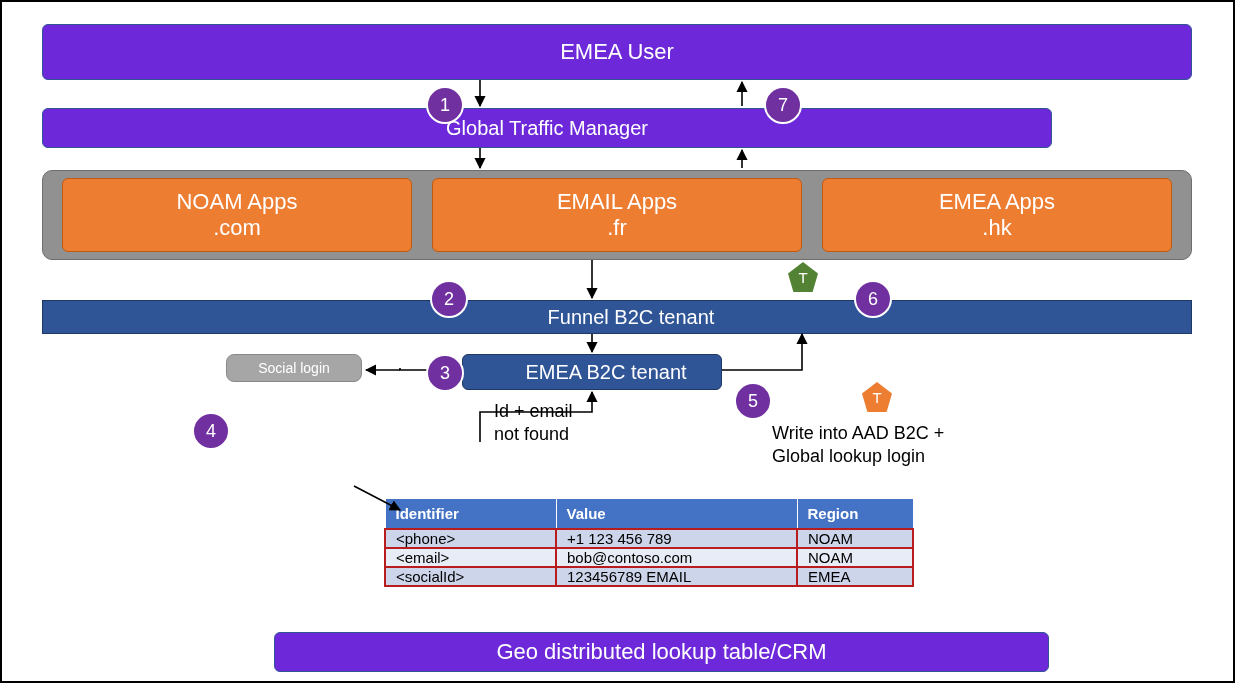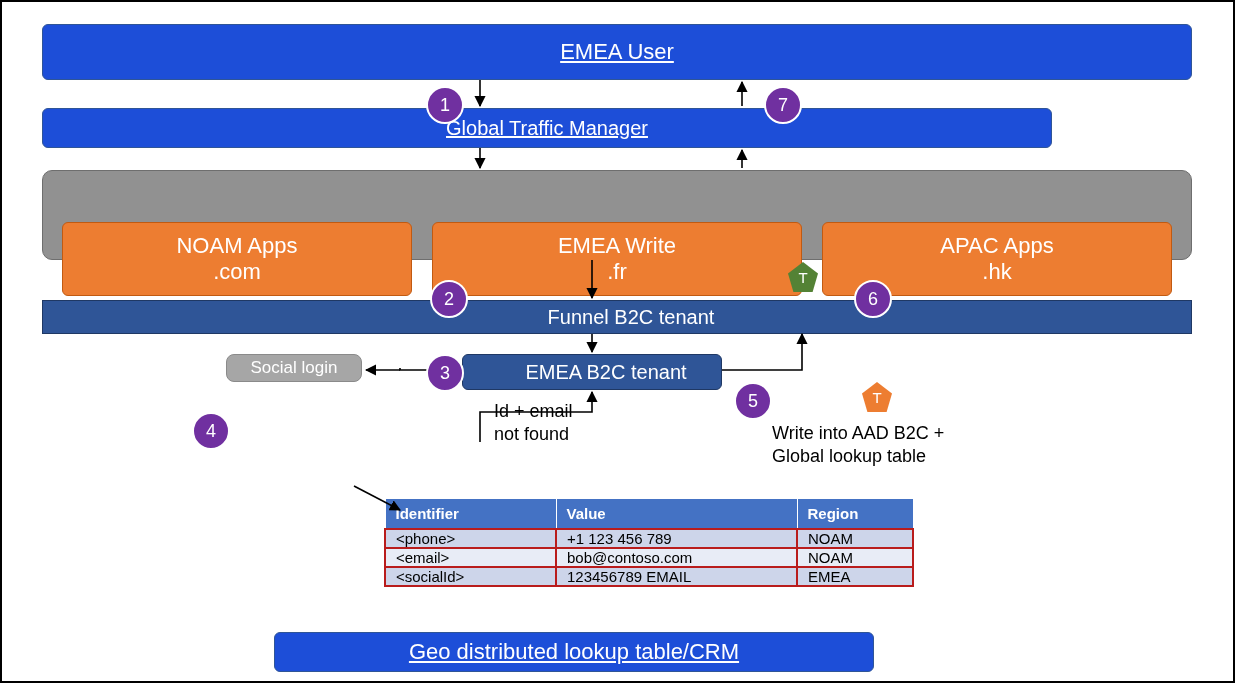--- a/index.html
+++ b/index.html
@@ -1,23 +1,23 @@
 <!DOCTYPE html>
 <html><head>
 <meta charset="utf-8">
 <style>
   html,body{margin:0;padding:0;font-family:"Segoe UI",Arial,sans-serif;background:#fff;}
   .canvas{position:relative;width:1235px;height:683px;margin:0 auto;border:2px solid #000;box-sizing:border-box;}
   .box{position:absolute;display:flex;align-items:center;justify-content:center;text-align:center;box-sizing:border-box;}
-  .blue{background:#1d4ed8;color:#fff;border:1px solid #2f5597;border-radius:6px;font-size:22px;text-decoration:underline;}
-  .orange{background:#ed7d31;color:#fff;border:1px solid #c15a11;border-radius:6px;font-size:22px;margin-top:44px;}
+  .blue{background:#6d28d9;color:#fff;border:1px solid #2f5597;border-radius:6px;font-size:22px;}
+  .orange{background:#ed7d31;color:#fff;border:1px solid #c15a11;border-radius:6px;font-size:22px;}
   .grey{background:#919191;border:1px solid #6e6e6e;border-radius:10px;}
   .dblue{background:#2f5597;color:#fff;border:1px solid #1f3864;font-size:20px;padding-left:28px;}
   .cyan{background:#00b0f0;color:#000;border:1px solid #008fc3;border-radius:8px;font-size:18px;}
-  .tag{background:#a6a6a6;color:#fff;border:1px solid #8a8a8a;border-radius:8px;font-size:17px;}
+  .tag{background:#a6a6a6;color:#fff;border:1px solid #8a8a8a;border-radius:8px;font-size:14px;}
   .label{position:absolute;font-size:18px;color:#000;}
   .step{position:absolute;width:34px;height:34px;border-radius:50%;background:#7030a0;border:2px solid #fff;color:#fff;display:flex;align-items:center;justify-content:center;font-size:18px;z-index:10;}
   .pent{position:absolute;width:30px;height:30px;color:#fff;display:flex;align-items:center;justify-content:center;font-size:15px;z-index:10;}
   .pent.green{background:#548235;clip-path:polygon(50% 0,100% 38%,82% 100%,18% 100%,0 38%);}
   .pent.ornge{background:#ed7d31;clip-path:polygon(50% 0,100% 38%,82% 100%,18% 100%,0 38%);}
   svg.arrows{position:absolute;left:0;top:0;width:1231px;height:679px;pointer-events:none;}
   
   .tbl{position:absolute;border-collapse:collapse;font-size:15px;}
   .tbl th{background:#4472c4;color:#fff;font-weight:600;text-align:left;padding:6px 10px;border:1px solid #fff;}
   .tbl td{padding:0 10px;border:2px solid #b91c1c;}
@@ -30,36 +30,36 @@
 <div class="canvas">
 
   <div class="box blue" style="left:40px;top:22px;width:1150px;height:56px;">EMEA User</div>
 
   <div class="box blue" style="left:40px;top:106px;width:1010px;height:40px;font-size:20px;">Global Traffic Manager</div>
 
   <div class="box grey" style="left:40px;top:168px;width:1150px;height:90px;"></div>
 
   <div class="box orange" style="left:60px;top:176px;width:350px;height:74px;white-space:pre;">NOAM Apps
 .com</div>
-  <div class="box orange" style="left:430px;top:176px;width:370px;height:74px;white-space:pre;">EMEA Write
+  <div class="box orange" style="left:430px;top:176px;width:370px;height:74px;white-space:pre;">EMAIL Apps
 .fr</div>
-  <div class="box orange" style="left:820px;top:176px;width:350px;height:74px;white-space:pre;">APAC Apps
+  <div class="box orange" style="left:820px;top:176px;width:350px;height:74px;white-space:pre;">EMEA Apps
 .hk</div>
 
   <div class="box dblue" style="left:40px;top:298px;width:1150px;height:34px;">Funnel B2C tenant</div>
 
   <div class="box dblue" style="left:460px;top:352px;width:260px;height:36px;border-radius:6px;">EMEA B2C tenant</div>
 
   <div class="box tag" style="left:224px;top:352px;width:136px;height:28px;">Social login</div>
 
 
   <div class="label" style="left:492px;top:398px;white-space:pre;line-height:1.3;">Id + email
 not found</div>
   <div class="label" style="left:770px;top:420px;white-space:pre;line-height:1.3;">Write into AAD B2C +
-Global lookup table</div>
+Global lookup login</div>
 
   <div class="step" style="left:424px;top:84px;">1</div>
   <div class="step" style="left:762px;top:84px;">7</div>
   <div class="step" style="left:428px;top:278px;">2</div>
   <div class="step" style="left:852px;top:278px;">6</div>
   <div class="step" style="left:424px;top:352px;">3</div>
   <div class="step" style="left:732px;top:380px;">5</div>
   <div class="step" style="left:190px;top:410px;">4</div>
 
   <div class="pent green" style="left:786px;top:260px;">T</div>
@@ -85,21 +85,21 @@
         <td>NOAM</td>
       </tr>
       <tr class="r0">
         <td>&lt;socialId&gt;</td>
         <td>123456789 EMAIL</td>
         <td>EMEA</td>
       </tr>
     </tbody>
   </table>
 
-  <div class="box blue" style="left:272px;top:630px;width:600px;height:40px;font-size:22px;">Geo distributed lookup table/CRM</div>
+  <div class="box blue" style="left:272px;top:630px;width:775px;height:40px;font-size:22px;">Geo distributed lookup table/CRM</div>
 
   <svg class="arrows">
     <defs>
       <marker id="ah" viewBox="0 0 10 10" refX="9" refY="5" markerWidth="7" markerHeight="7" orient="auto">
         <path d="M0,0 L10,5 L0,10 z" fill="#000"></path>
       </marker>
     </defs>
 
     <line x1="478" y1="78" x2="478" y2="104" stroke="#000" stroke-width="1.6" marker-end="url(#ah)"></line>
 

